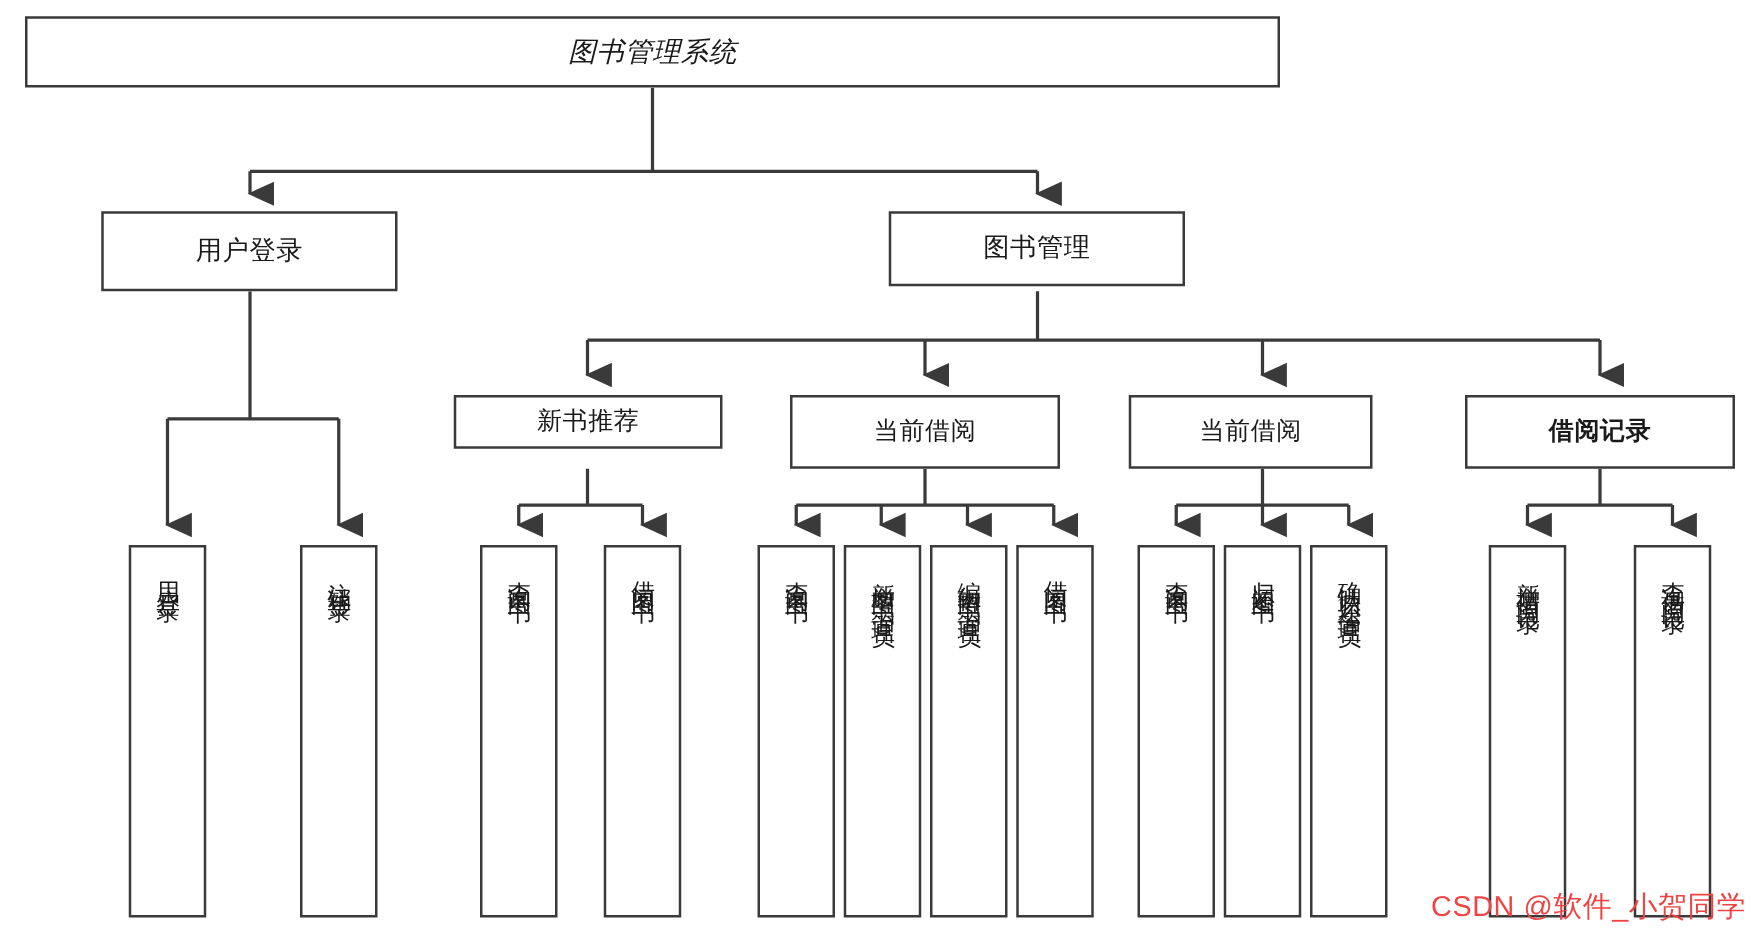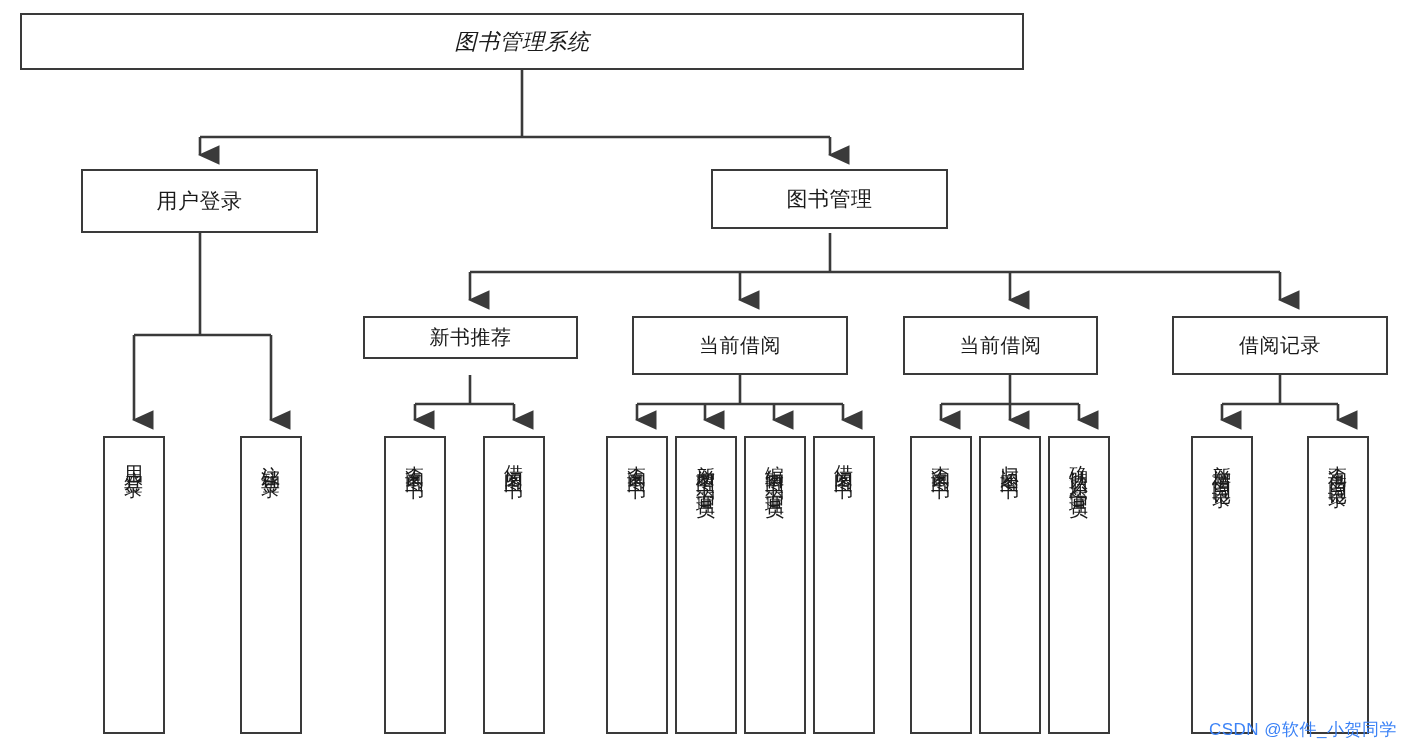--- a/index.html
+++ b/index.html
@@ -55,22 +55,22 @@
     text-orientation: upright;
     font-size: 19px;
     letter-spacing: 5px;
     line-height: 1;
     white-space: nowrap;
   }
   .watermark {
     position: absolute;
     right: 8px;
     bottom: 6px;
-    font-size: 17px;
-    color: #3b82f6;
+    font-size: 23px;
+    color: #ef4444;
     letter-spacing: 0.5px;
     z-index: 3;
     white-space: nowrap;
   }
 </style>
 </head>
 <body>
 
 <div id="canvas">
 
@@ -137,21 +137,21 @@
 
   <div class="node level3" style="left:363px; top:316px; width:215px; height:43px;">
     <span class="label">新书推荐</span>
   </div>
   <div class="node level3" style="left:632px; top:316px; width:216px; height:59px;">
     <span class="label">当前借阅</span>
   </div>
   <div class="node level3" style="left:903px; top:316px; width:195px; height:59px;">
     <span class="label">当前借阅</span>
   </div>
-  <div class="node level3" style="left:1172px; top:316px; width:216px; height:59px;">
+  <div class="node level3" style="left:1172px; top:316px; width:216px; height:59px;font-weight:bold;">
     <span class="label">借阅记录</span>
   </div>
 
   <div class="node leaf" style="left:103px; top:436px; width:62px; height:298px;">
     <span class="label">用户登录</span>
   </div>
   <div class="node leaf" style="left:240px; top:436px; width:62px; height:298px;">
     <span class="label">注销登录</span>
   </div>
 

